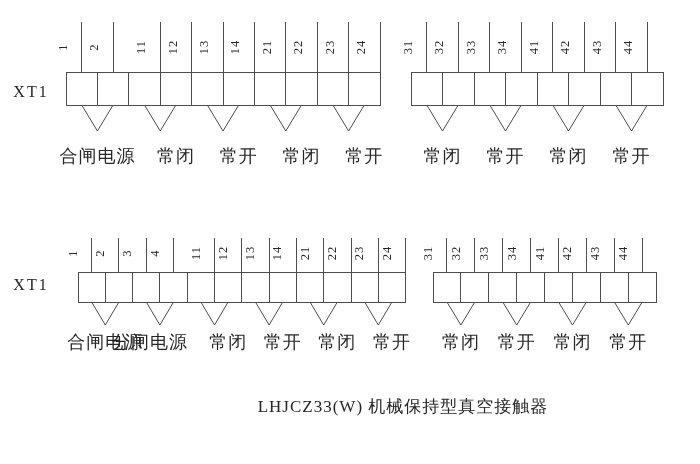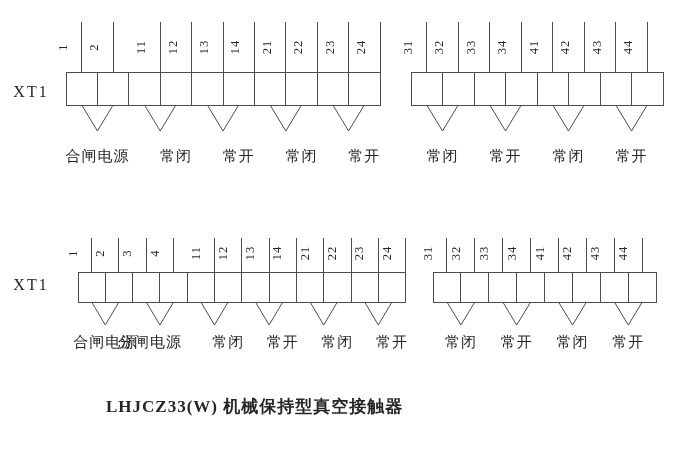--- a/index.html
+++ b/index.html
@@ -20,31 +20,31 @@
     white-space:nowrap;
     font-family:"Liberation Serif","DejaVu Serif",serif;
   }
   .term-num{
     width:30px;height:16px;line-height:16px;
     font-size:12.5px;letter-spacing:1px;
     transform:rotate(-90deg);
   }
   .grp-lbl{
     width:120px;height:18px;line-height:18px;
-    font-size:15px;letter-spacing:1px;
+    font-size:18px;letter-spacing:1px;
   }
   .xt-lbl{
     width:60px;height:18px;line-height:18px;
     font-size:16px;letter-spacing:2px;
   }
   #title{
     position:absolute;
     left:106px;right:0;top:396px;
+    text-align:center;
     color:#262626;
-    font-weight:bold;
   }
   #title .t1{font-size:17px;line-height:22px;letter-spacing:1px;}
   #title .t2{font-size:17px;line-height:22px;margin-top:3px;letter-spacing:2px;}
 </style>
 </head>
 <body>
 
 <div id="canvas">
   <svg id="wires" width="700" height="464" viewBox="0 0 700 464">
       <g>

